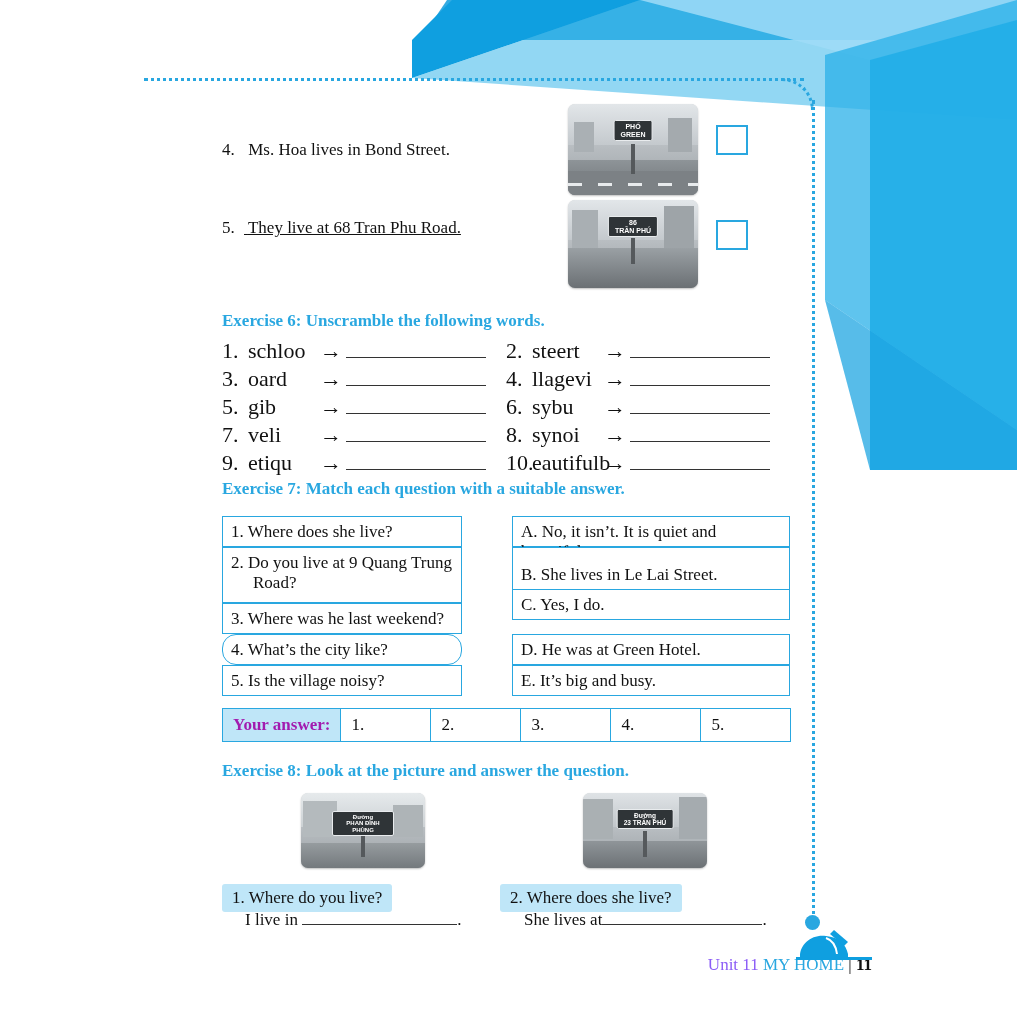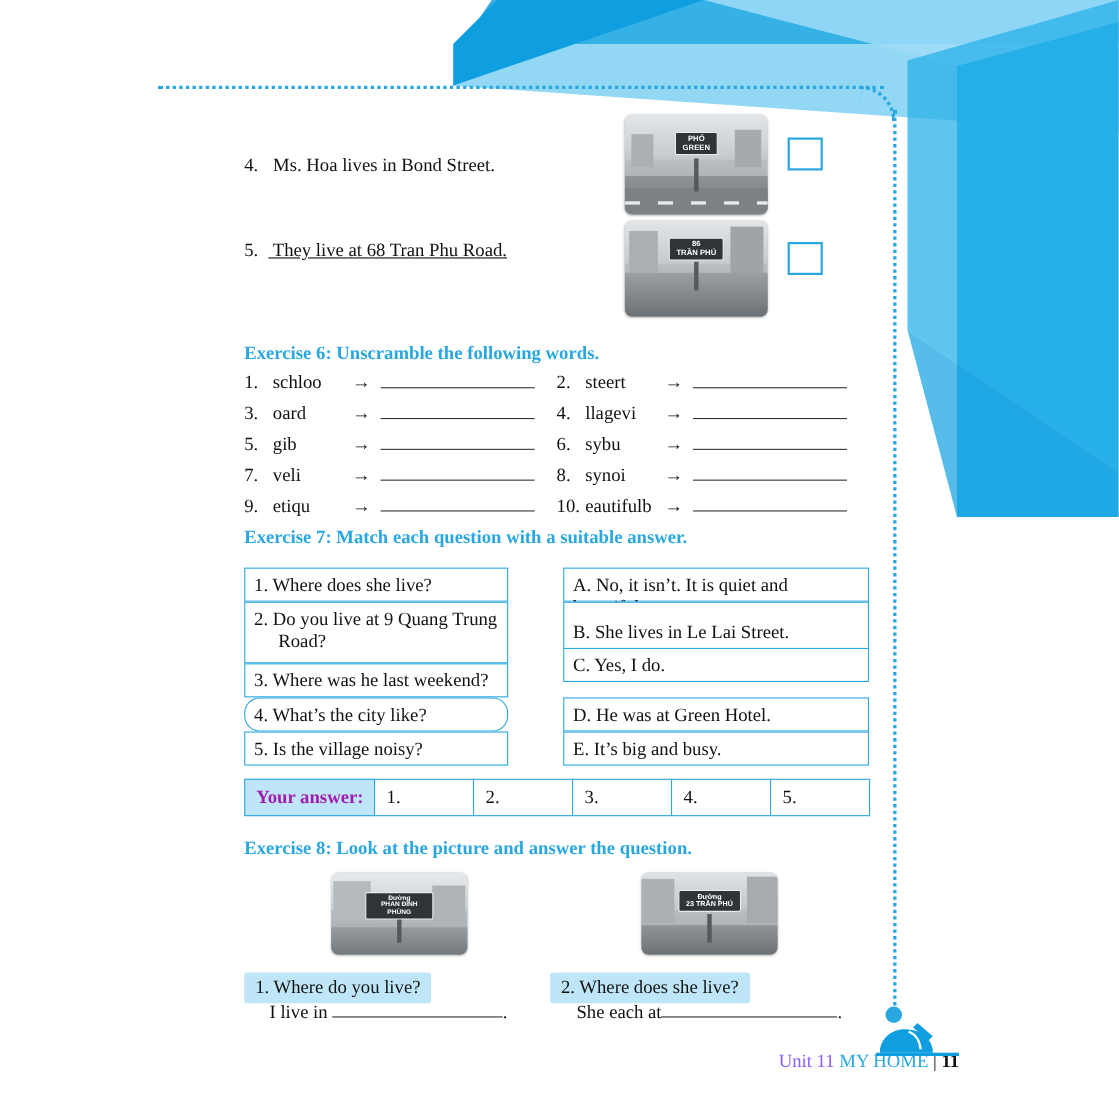--- a/index.html
+++ b/index.html
@@ -68,21 +68,21 @@
 
   .checkbox {
     position:absolute; width:32px; height:30px;
     border:2px solid #29a7e0; background:#fff;
   }
 
   .ex-title {
     position:absolute; color:#29a7e0; font-weight:bold; font-size:17px;
   }
 
-  .scram { position:absolute; font-size:17px; color:#111; }
+  .scram { position:absolute; font-size:22px; color:#111; }
   .scram .n { display:inline-block; width:26px; }
   .scram .w { display:inline-block; width:72px; }
   .scram .arrow { display:inline-block; width:26px; }
   .scram .blank { display:inline-block; width:140px; border-bottom:1px solid #333; height:15px; }
 
   .mbox {
     position:absolute; border:1px solid #29a7e0; font-size:17px; color:#111;
     padding:5px 8px; background:#fff;
   }
   .mbox .cont { display:block; padding-left:14px; }
@@ -278,21 +278,21 @@
   </div>
 
   <div class="qpill" style="left:222px; top:884px;">1. Where do you live?</div>
   <div class="qpill" style="left:500px; top:884px;">2. Where does she live?</div>
 
   <div class="ansline" style="left:245px; top:910px;">
     <span>I live in</span>
     <span class="blank" style="width:155px;"></span><span>.</span>
   </div>
   <div class="ansline" style="left:524px; top:910px;">
-    <span>She each at</span><span class="blank" style="width:160px;"></span><span>.</span>
+    <span>She lives at</span><span class="blank" style="width:160px;"></span><span>.</span>
   </div>
 
   <div class="footer">
     <span class="unit">Unit 11</span>
     <span class="myhome">MY HOME</span>
     <span>|</span>
     <span class="pg">11</span>
   </div>
 
   <svg class="foot-logo" viewBox="0 0 76 36">

